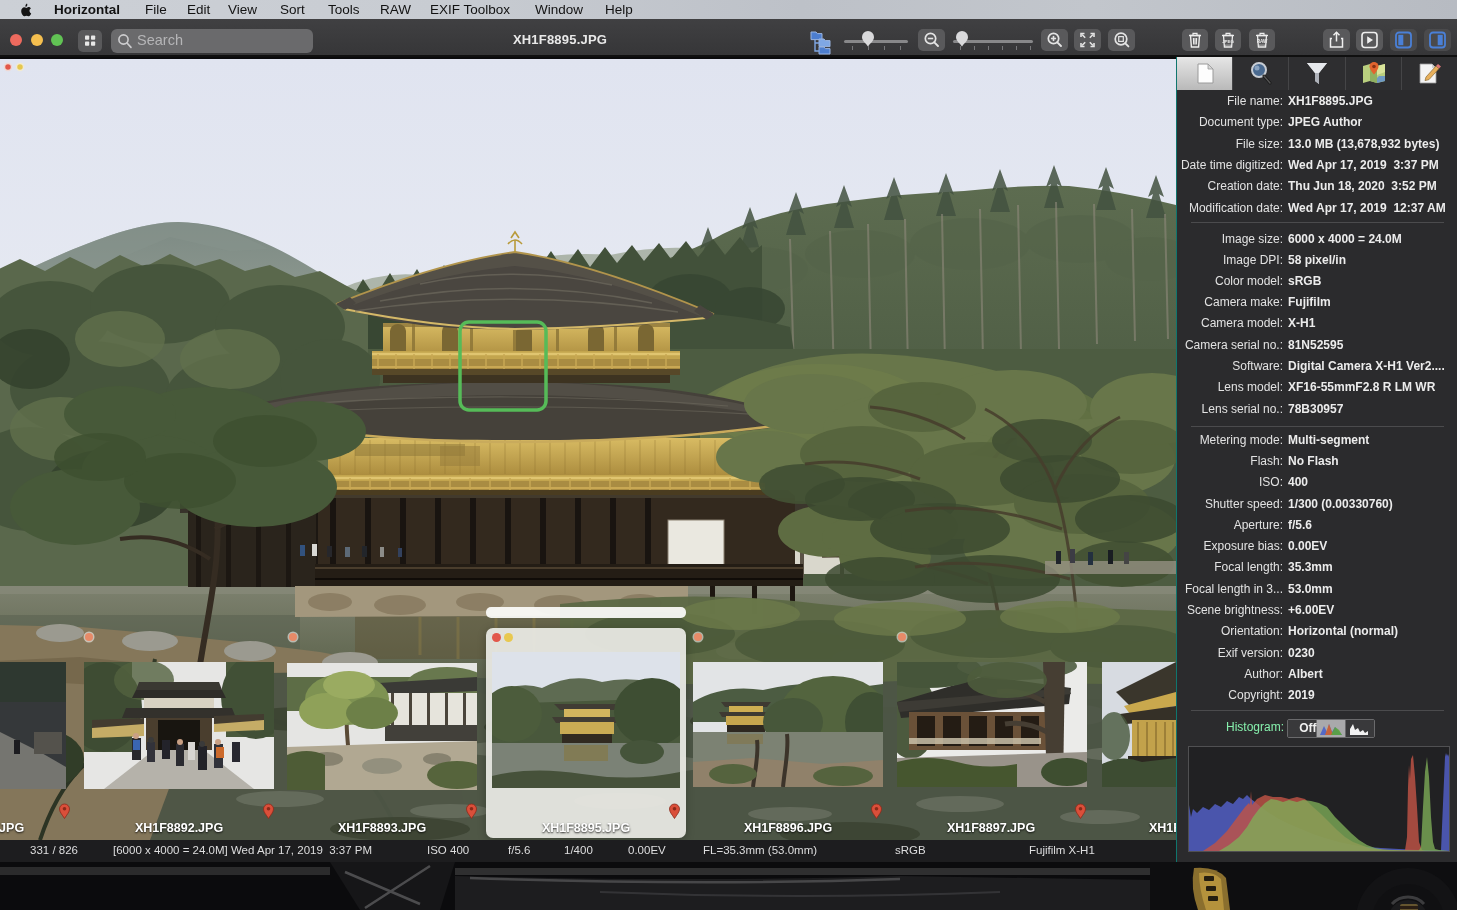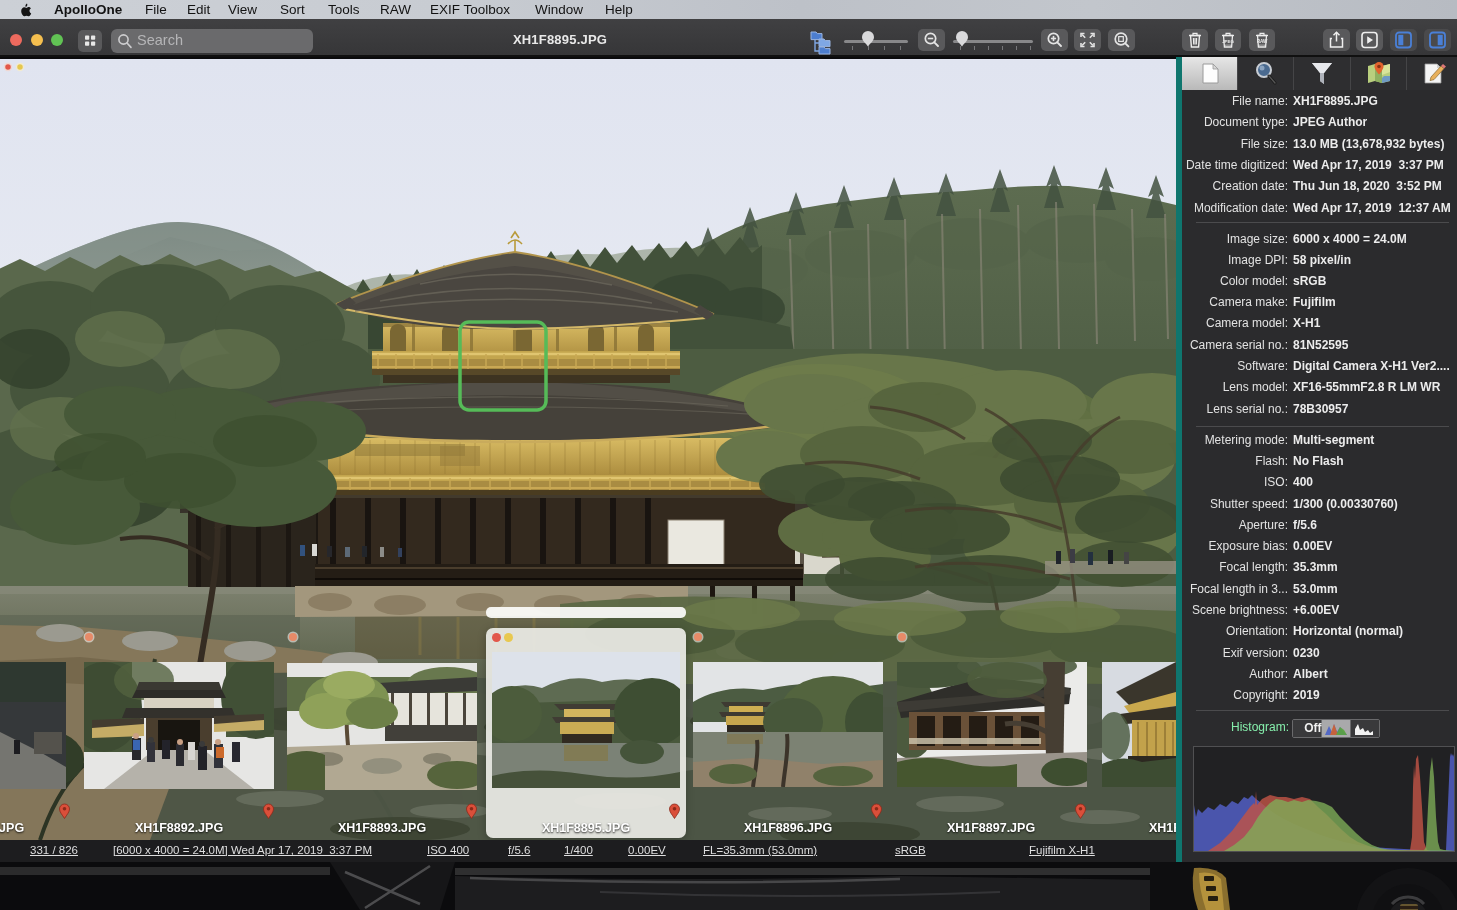--- a/index.html
+++ b/index.html
@@ -12,23 +12,23 @@
   #menubar { position:absolute; left:0; top:0; width:1457px; height:19px;
     background:linear-gradient(90deg,#ccd0d6 0%,#c8ccd2 30%,#bdc1c8 55%,#c2c6cc 75%,#b7bbc2 100%);
     color:#121212; font-size:13.5px; }
   #menubar span { position:absolute; top:1.5px; white-space:nowrap; }
   
   #titlebar { position:absolute; left:0; top:19px; width:1457px; height:38px;
     background:linear-gradient(#404042,#363638); border-bottom:2px solid #101010; }
   .tbbtn { position:absolute; top:10px; height:22px; border-radius:5px; background:#59595b; }
   
   #viewer { position:absolute; left:0; top:59px; width:1176px; height:781px; overflow:hidden; background:#e4e7f1; }
-  #sidebar { position:absolute; left:1176px; top:57px; width:281px; height:805px; background:#2b2b2d; border-left:6px solid #0f766e; }
+  #sidebar { position:absolute; left:1176px; top:57px; width:281px; height:805px; background:#2b2b2d; border-left:1px solid #0f766e; }
   #statusbar { position:absolute; left:0; top:840px; width:1176px; height:22px; background:#1d1d1f; color:#dededf; font-size:11.5px; }
-  #statusbar span { position:absolute; top:4px; white-space:nowrap;text-decoration:underline; }
+  #statusbar span { position:absolute; top:4px; white-space:nowrap; }
   #wallpaper { position:absolute; left:0; top:862px; width:1457px; height:48px; overflow:hidden;
     background:linear-gradient(90deg,#060608 0%,#0c0c0e 20%,#1a1a1c 40%,#161618 60%,#0b0b0d 80%,#08080a 100%); }
 
   
   .tab { position:absolute; top:0; height:33px; width:56.2px; background:#2e2e30; border-right:1px solid #454547; }
   .exrow { position:absolute; left:0; width:281px; height:16px; font-size:12px; color:#ececec; white-space:nowrap; }
   .exrow .l { position:absolute; right:175px; text-align:right; font-weight:400; color:#e2e2e2;}
   .exrow .v { position:absolute; left:111px; font-weight:700; }
   .sep { position:absolute; left:14px; width:253px; height:1px; background:#4b4b4d; }
 
@@ -1011,21 +1011,21 @@
       <rect x="1400" y="42" width="18" height="12" rx="2" fill="#6e5c32" opacity="0.9"></rect>
       <rect x="1400" y="44" width="18" height="3" fill="#2a1e14"></rect>
       <rect x="1400" y="48" width="18" height="3" fill="#73301e"></rect>
     </svg>
   </div>
 
   <div id="menubar">
     <svg style="position:absolute;left:19px;top:3px" width="13" height="14" viewBox="0 0 13 14">
       <path d="M6.4 3.6 C6.2 2.2 7.0 1.0 8.0 0.4 C8.6 1.4 8.3 2.8 7.5 3.6 C7.2 3.9 6.8 3.8 6.4 3.6 Z M9.4 4.1 C10.4 4.1 11.3 4.6 11.9 5.5 C10.9 6.1 10.4 7.0 10.5 8.1 C10.6 9.3 11.3 10.1 12.2 10.5 C11.7 11.8 10.8 13.0 9.8 13.2 C9.0 13.4 8.5 12.8 7.5 12.8 C6.5 12.8 5.9 13.4 5.2 13.2 C3.9 12.9 2.2 10.6 2.2 8.2 C2.2 5.9 3.7 4.4 5.3 4.3 C6.1 4.3 6.8 4.9 7.4 4.9 C7.9 4.9 8.6 4.1 9.4 4.1 Z" fill="#151515"></path>
     </svg>
-    <span style="left:54px;font-weight:700">ApolloOne</span>
+    <span style="left:54px;font-weight:700">Horizontal</span>
     <span style="left:145px">File</span>
     <span style="left:187px">Edit</span>
     <span style="left:228px">View</span>
     <span style="left:280px">Sort</span>
     <span style="left:328px">Tools</span>
     <span style="left:380px">RAW</span>
     <span style="left:430px">EXIF Toolbox</span>
     <span style="left:535px">Window</span>
     <span style="left:605px">Help</span>
   </div>

